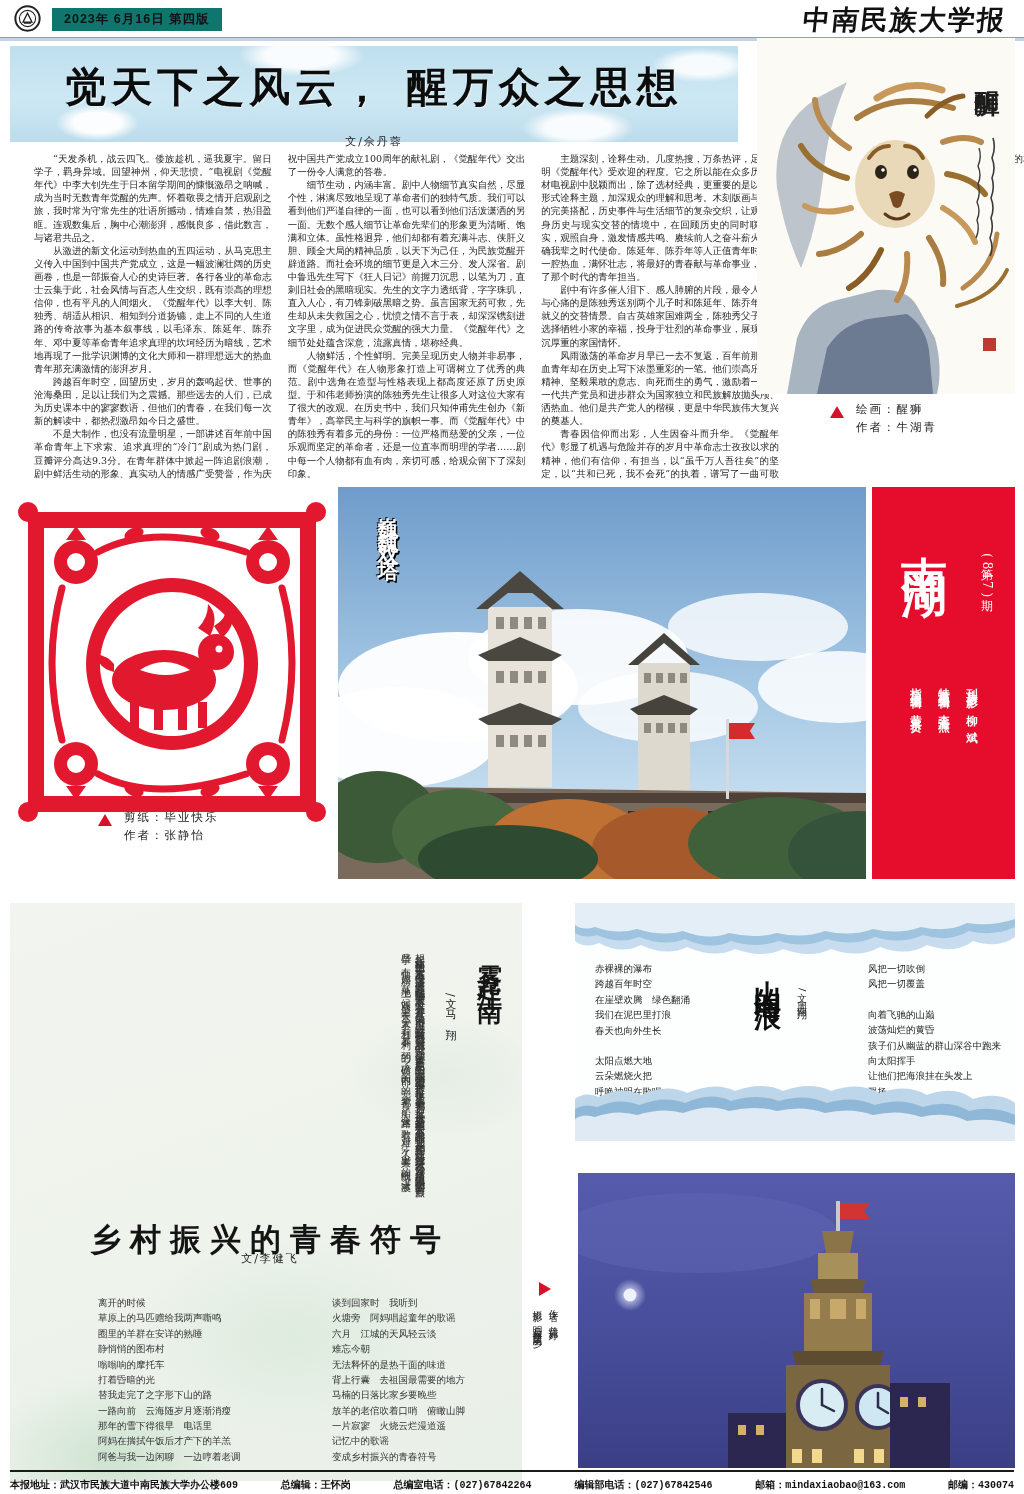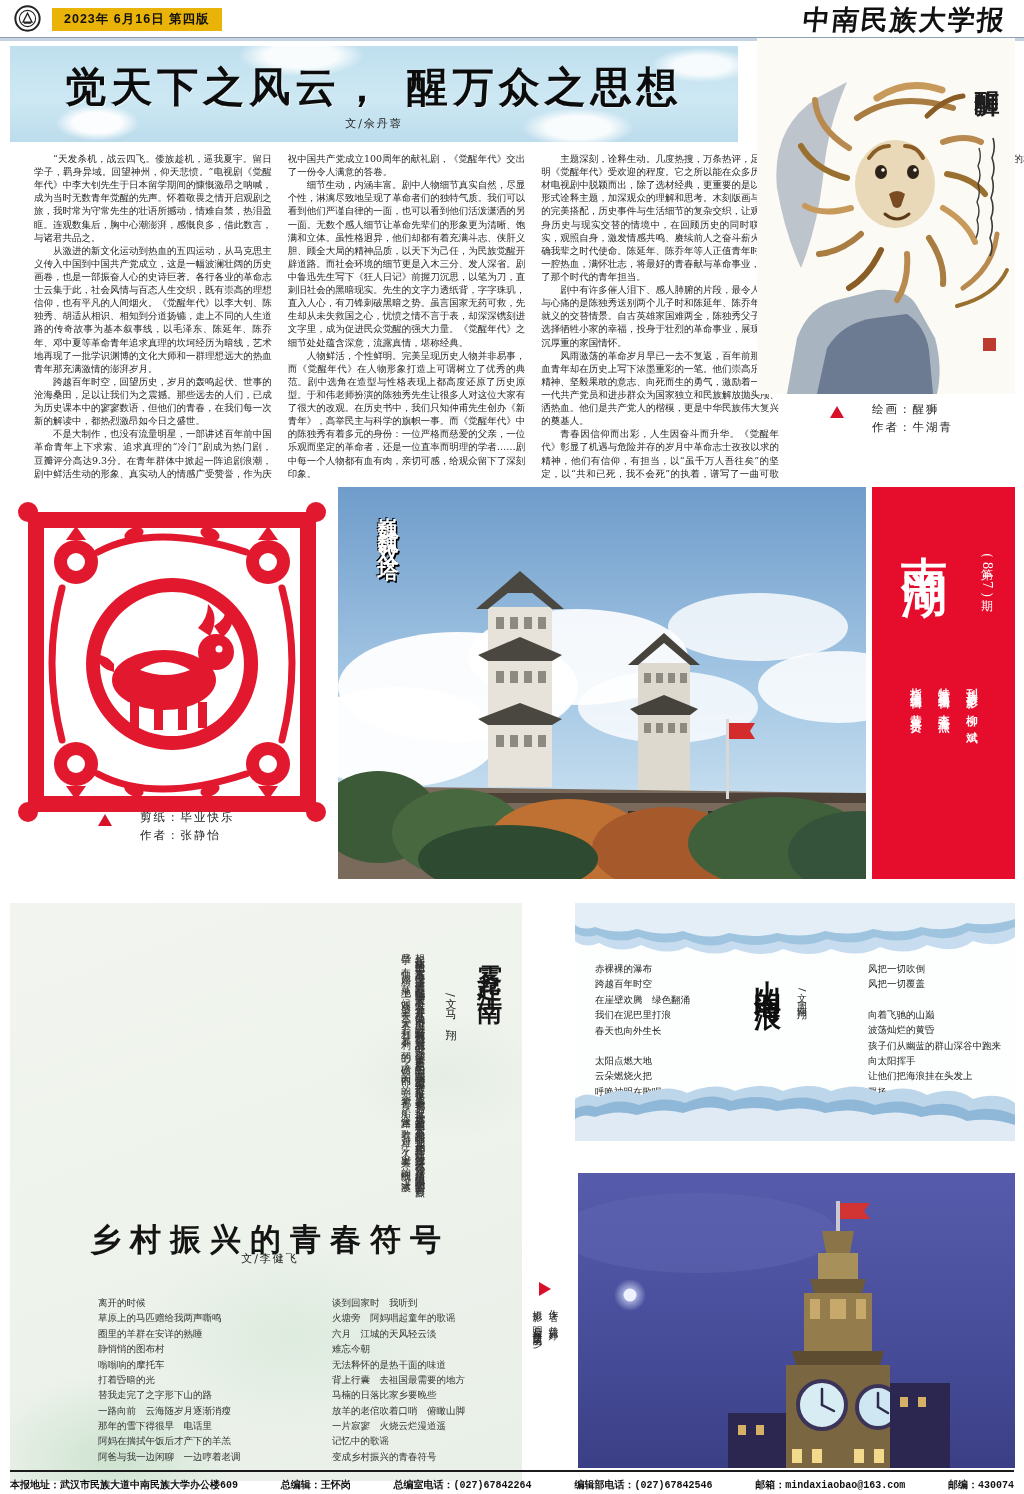--- a/index.html
+++ b/index.html
@@ -8,21 +8,21 @@
     position:relative; width:1024px; height:1494px; overflow:hidden;
     font-family:"DejaVu Serif","Liberation Serif",serif; color:#1b1b1b;
   }
   .abs { position:absolute; }
   .v { writing-mode:vertical-rl; }
 
   
   .masthead { position:absolute; top:0; left:0; right:0; height:36px; }
   .logo { position:absolute; left:14px; top:5px; width:27px; height:27px; }
   .datebox {
-    position:absolute; left:52px; top:8px; background:#eab308; color:#111;
+    position:absolute; left:52px; top:8px; background:#0f766e; color:#111;
     font-family:"Liberation Sans",sans-serif; font-weight:bold; font-size:12.5px;
     padding:3px 12px; letter-spacing:1px;
   }
   .papername {
     position:absolute; right:18px; top:2px; font-size:27px; font-weight:bold;
     letter-spacing:2px; transform:skewX(-6deg); color:#111;
   }
   .mastrule { position:absolute; top:37px; left:0; right:0; height:4px;
     border-top:1px solid #8fa0b5; background:#c6d3e2; }
 
@@ -32,33 +32,33 @@
     background:
       radial-gradient(60px 26px at 12% 80%, rgba(255,255,255,.95) 40%, rgba(255,255,255,0) 70%),
       radial-gradient(90px 30px at 40% 10%, rgba(255,255,255,.9) 40%, rgba(255,255,255,0) 70%),
       radial-gradient(80px 28px at 78% 85%, rgba(255,255,255,.9) 40%, rgba(255,255,255,0) 70%),
       radial-gradient(70px 24px at 95% 20%, rgba(255,255,255,.85) 40%, rgba(255,255,255,0) 72%),
       linear-gradient(180deg,#bfdfee 0%, #cde8f3 55%, #bcdcec 100%);
     text-align:center;
   }
   .headline { padding-top:14px; font-size:41px; font-weight:bold; color:#0c0c0c;
     letter-spacing:5px; text-shadow:1px 1px 0 rgba(255,255,255,.5); }
-  .headline-byline { margin-top:1px; font-size:11px; color:#222; letter-spacing:2px; }
+  .headline-byline { margin-top:19px; font-size:11px; color:#222; letter-spacing:2px; }
 
   
   .article {
     position:absolute; left:10px; top:152px; width:745px; height:330px;
     column-count:3; column-gap:16px; column-fill:auto;
     font-size:9.5px; line-height:1.38; text-align:justify; color:#262626;margin-left:24px;
   }
   .para { text-indent:2em; }
 
   
   .painting { position:absolute; left:757px; top:38px; width:258px; height:356px; background:#fcfaf4; }
-  .cap { display:flex; align-items:flex-start; gap:28px; }
+  .cap { display:flex; align-items:flex-start; gap:12px; }
   .tri-up { width:0; height:0; border-left:7px solid transparent; border-right:7px solid transparent;
     border-bottom:12px solid #d8112b; margin-top:6px; }
   .tri-right { width:0; height:0; border-top:7px solid transparent; border-bottom:7px solid transparent;
     border-left:12px solid #d8112b; }
   .caplines { font-size:11.5px; line-height:1.6; letter-spacing:2px; color:#222; }
   .painting-cap { left:830px; top:400px; }
   .papercut-cap { left:98px; top:808px; }
 
   
   .papercut { position:absolute; left:14px; top:492px; width:316px; height:340px; }

